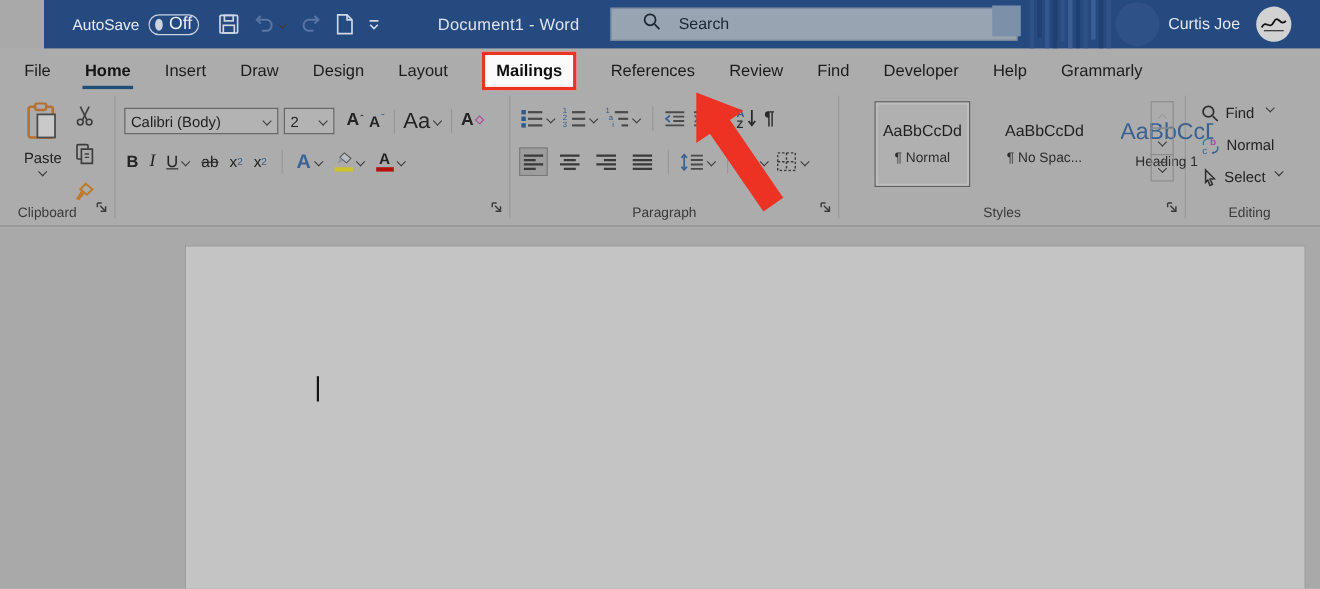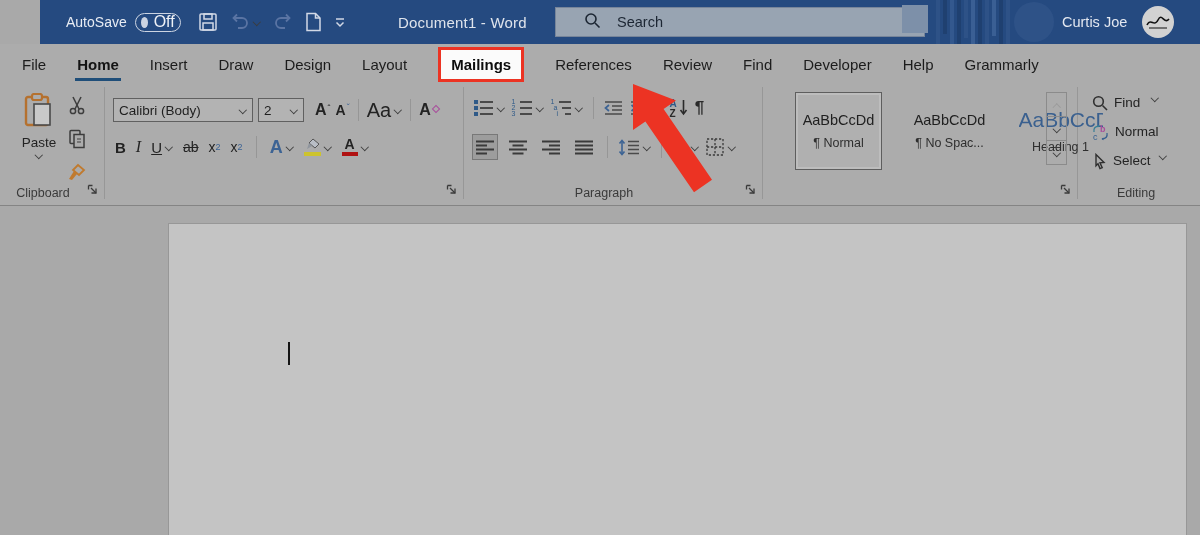--- a/index.html
+++ b/index.html
@@ -514,20 +514,21 @@
       <span class="sbtn">
           <span class="chev up dim"></span>
         </span>
       <span class="sbtn">
           <span class="chev"></span>
         </span>
       <span class="sbtn">
           <span class="chev line"></span>
         </span>
     </div>
+    <div class="group-label">Styles</div>
     <span class="launcher">
       <svg width="11" height="11" viewBox="0 0 11 11" fill="none" stroke="#3a3a3a" stroke-width="1.3">
         <path d="M1.5,1.5 h4 M1.5,1.5 v4"></path>
           <path d="M4,4 L9,9"></path>
           <path d="M9,4.5 v4.5 h-4.5"></path>
       </svg>
     </span>
   </div>
   <div class="vsep"></div>
 

